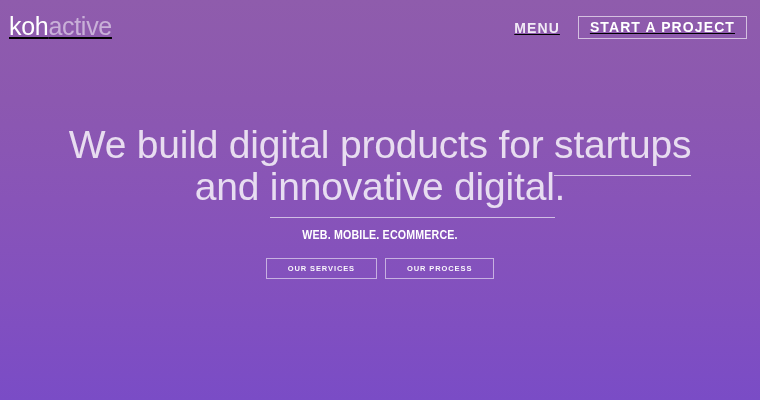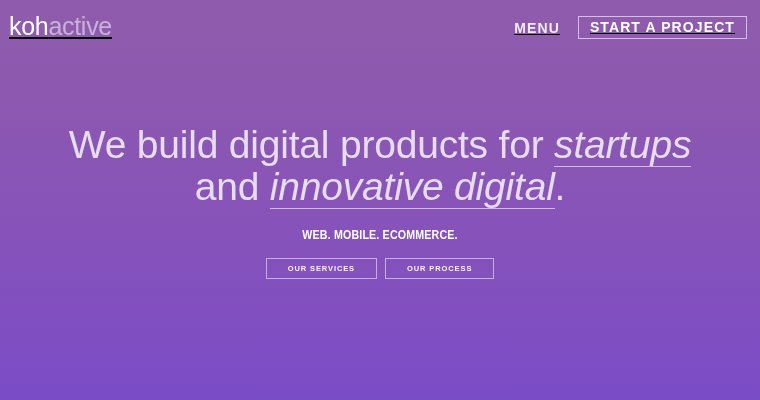--- a/index.html
+++ b/index.html
@@ -112,22 +112,21 @@
     box-sizing: border-box;
     font-size: 39px;
     line-height: 42px;
     font-weight: 300;
     color: rgba(255, 255, 255, 0.80);
     letter-spacing: -0.2px;
     font-family: "Liberation Sans", sans-serif;
   }
   .hero-headline .hl-underline {
     border-bottom: 1px solid rgba(255, 255, 255, 0.62);
-    padding-bottom: 0;
-    font-style: italic;
+    padding-bottom: 9px;
   }
 
   .hero-subhead {
     margin: 19px 0 0 0;
     font-size: 13px;
     line-height: 16px;
     font-weight: 700;
     letter-spacing: 0.2px;
     color: #ffffff;
     text-transform: uppercase;

